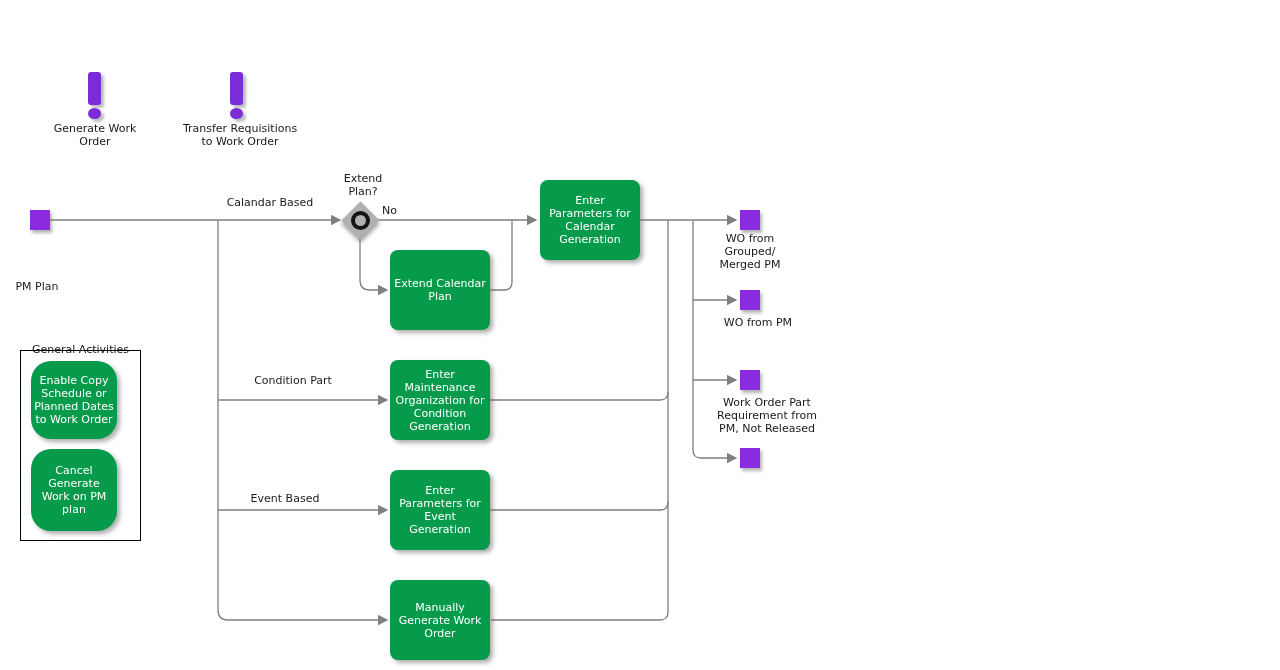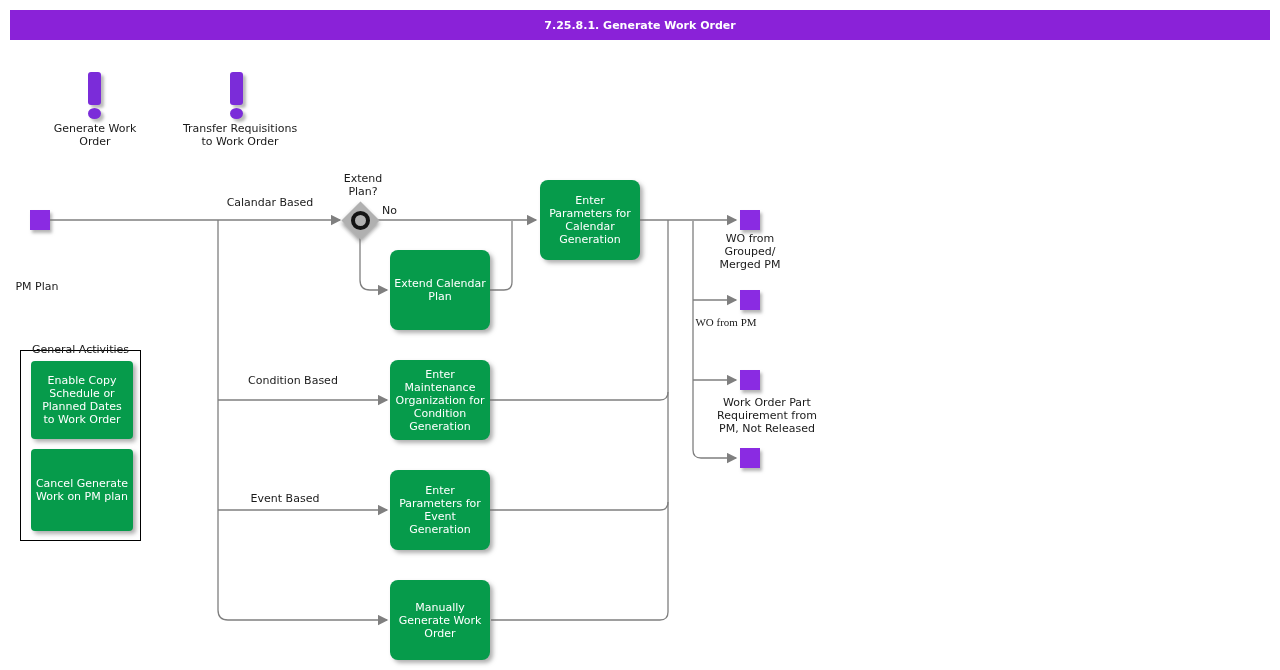--- a/index.html
+++ b/index.html
@@ -63,21 +63,21 @@
 
   .ga-panel{
     position:absolute;left:20px;top:350px;width:121px;height:191px;
     border:1px solid #000000;z-index:2;background:transparent;
   }
   .ga-title{
     position:absolute;left:20px;top:344px;width:121px;font-size:11px;line-height:12px;
     text-align:center;color:var(--text_dark);z-index:3;
   }
   .ga-task{
-    position:absolute;width:102px;background:var(--green_task);border-radius:4px;
+    position:absolute;width:86px;background:var(--green_task);border-radius:20px;
     color:#ffffff;font-size:11px;line-height:13px;text-align:center;
     display:flex;align-items:center;justify-content:center;white-space:pre-line;
     box-shadow:3px 3px 4px rgba(110,110,110,0.55);z-index:3;padding:2px;
   }
 </style>
 </head>
 <body>
 
 <div id="canvas">
 
@@ -98,21 +98,20 @@
       <path d="M640,220 H736" marker-end="url(#arw)"></path>
       <path d="M668,220 V612 Q668,620 660,620 H491"></path>
       <path d="M490,400 H660 Q668,400 668,392"></path>
       <path d="M490,510 H660 Q668,510 668,502"></path>
       <path d="M693,221 V450 Q693,458 701,458 H736" marker-end="url(#arw)"></path>
       <path d="M693,300 H736" marker-end="url(#arw)"></path>
       <path d="M693,380 H736" marker-end="url(#arw)"></path>
     </g>
   </svg>
 
-  <div class="titlebar">7.25.8.1. Generate Work Order</div>
 
   <div class="excl-bar" style="left:88px;top:72px;"></div>
   <div class="excl-dot" style="left:88px;top:108px;"></div>
   <div class="lbl" style="left:40px;top:122px;width:110px;">Generate Work
 Order</div>
 
   <div class="excl-bar" style="left:230px;top:72px;"></div>
   <div class="excl-dot" style="left:230px;top:108px;"></div>
   <div class="lbl" style="left:175px;top:122px;width:130px;">Transfer Requisitions
 to Work Order</div>
@@ -120,21 +119,21 @@
   <div class="evt" style="left:30px;top:210px;"></div>
   <div class="lbl" style="left:2px;top:236px;width:70px;margin-top:44px;">PM Plan</div>
 
   <div class="diamond"></div>
   <div class="diamond-circle"></div>
   <div class="lbl" style="left:330px;top:172px;width:66px;">Extend
 Plan?</div>
   <div class="lbl left" style="left:382px;top:204px;width:30px;">No</div>
 
   <div class="lbl" style="left:215px;top:196px;width:110px;">Calandar Based</div>
-  <div class="lbl" style="left:243px;top:374px;width:100px;">Condition Based</div>
+  <div class="lbl" style="left:243px;top:374px;width:100px;">Condition Part</div>
   <div class="lbl" style="left:245px;top:492px;width:80px;">Event Based</div>
 
   <div class="task" style="left:390px;top:250px;">Extend Calendar
 Plan</div>
   <div class="task" style="left:540px;top:180px;">Enter
 Parameters for
 Calendar
 Generation</div>
   <div class="task" style="left:390px;top:360px;">Enter
 Maintenance
@@ -148,21 +147,21 @@
   <div class="task" style="left:390px;top:580px;">Manually
 Generate Work
 Order</div>
 
   <div class="evt" style="left:740px;top:210px;"></div>
   <div class="lbl" style="left:705px;top:232px;width:90px;">WO from
 Grouped/
 Merged PM</div>
 
   <div class="evt" style="left:740px;top:290px;"></div>
-  <div class="lbl" style="left:676px;top:316px;width:100px;font-family:Liberation Serif, serif;">WO from PM</div>
+  <div class="lbl" style="left:708px;top:316px;width:100px;">WO from PM</div>
 
   <div class="evt" style="left:740px;top:370px;"></div>
   <div class="lbl" style="left:704px;top:396px;width:120px;padding-left:6px;">Work Order Part
 Requirement from
 PM, Not Released</div>
 
   <div class="evt" style="left:740px;top:448px;"></div>
 
   <div class="ga-panel"></div>
   <div class="ga-title">General Activities</div>

